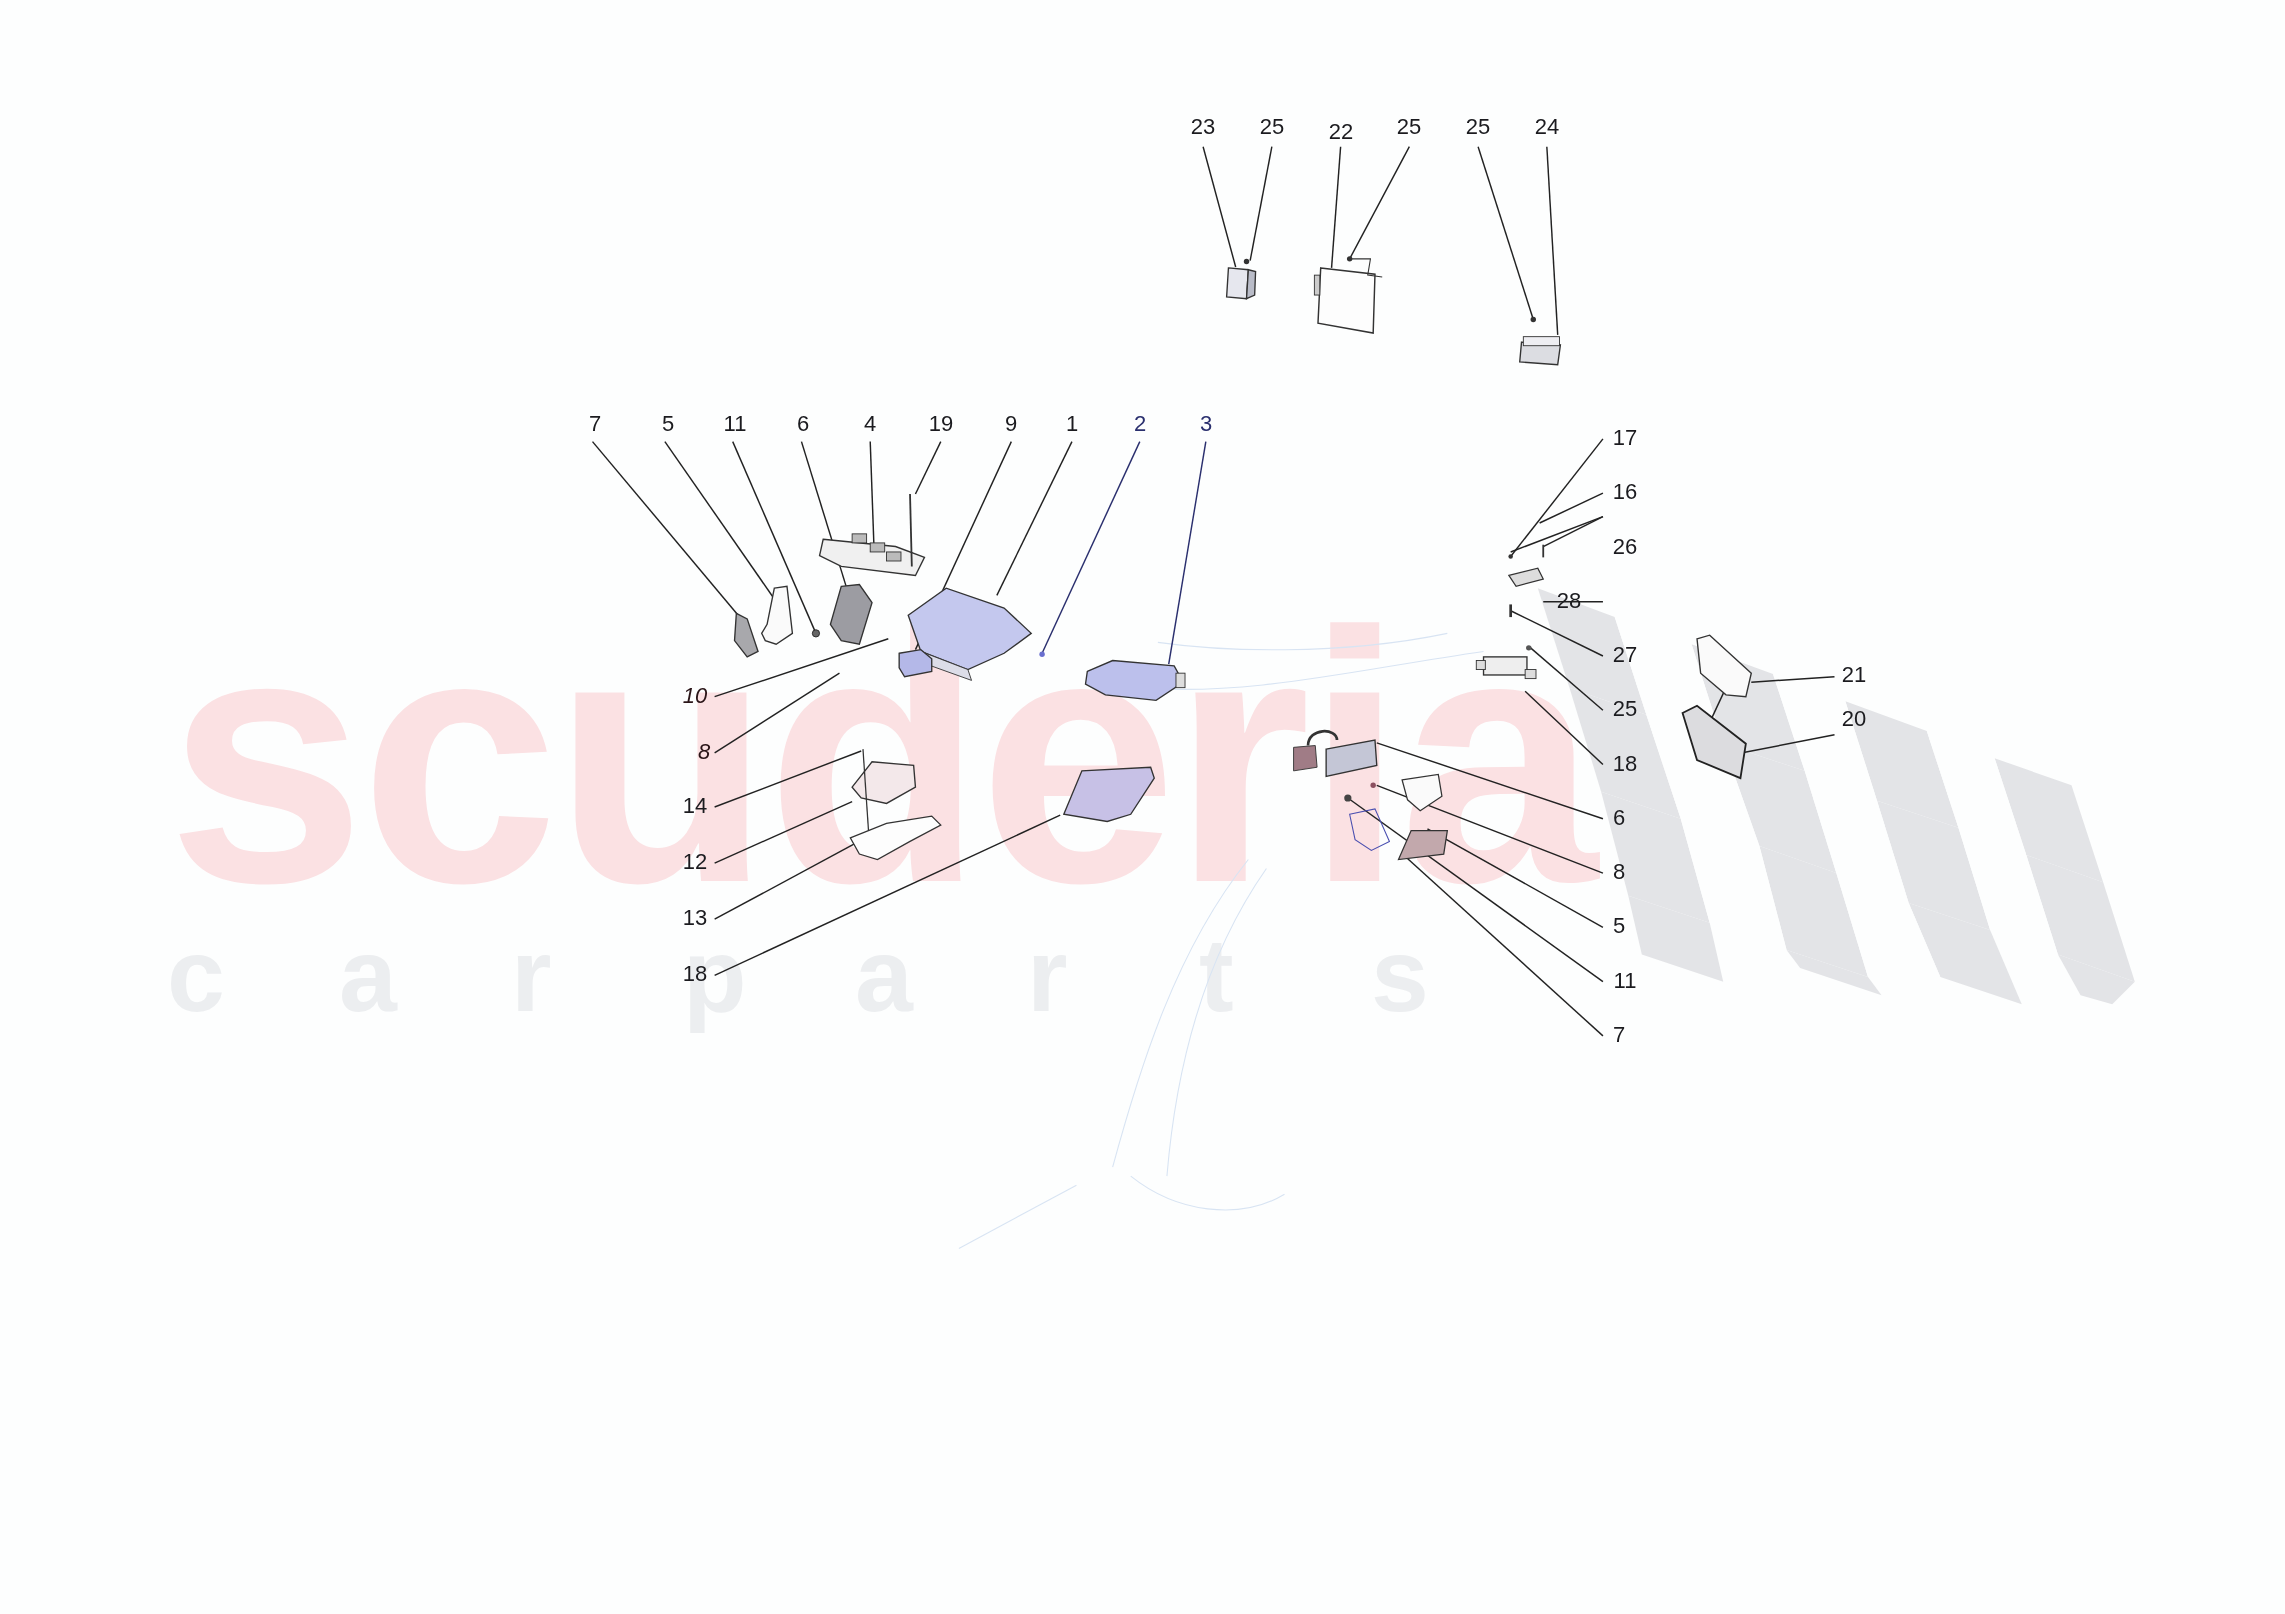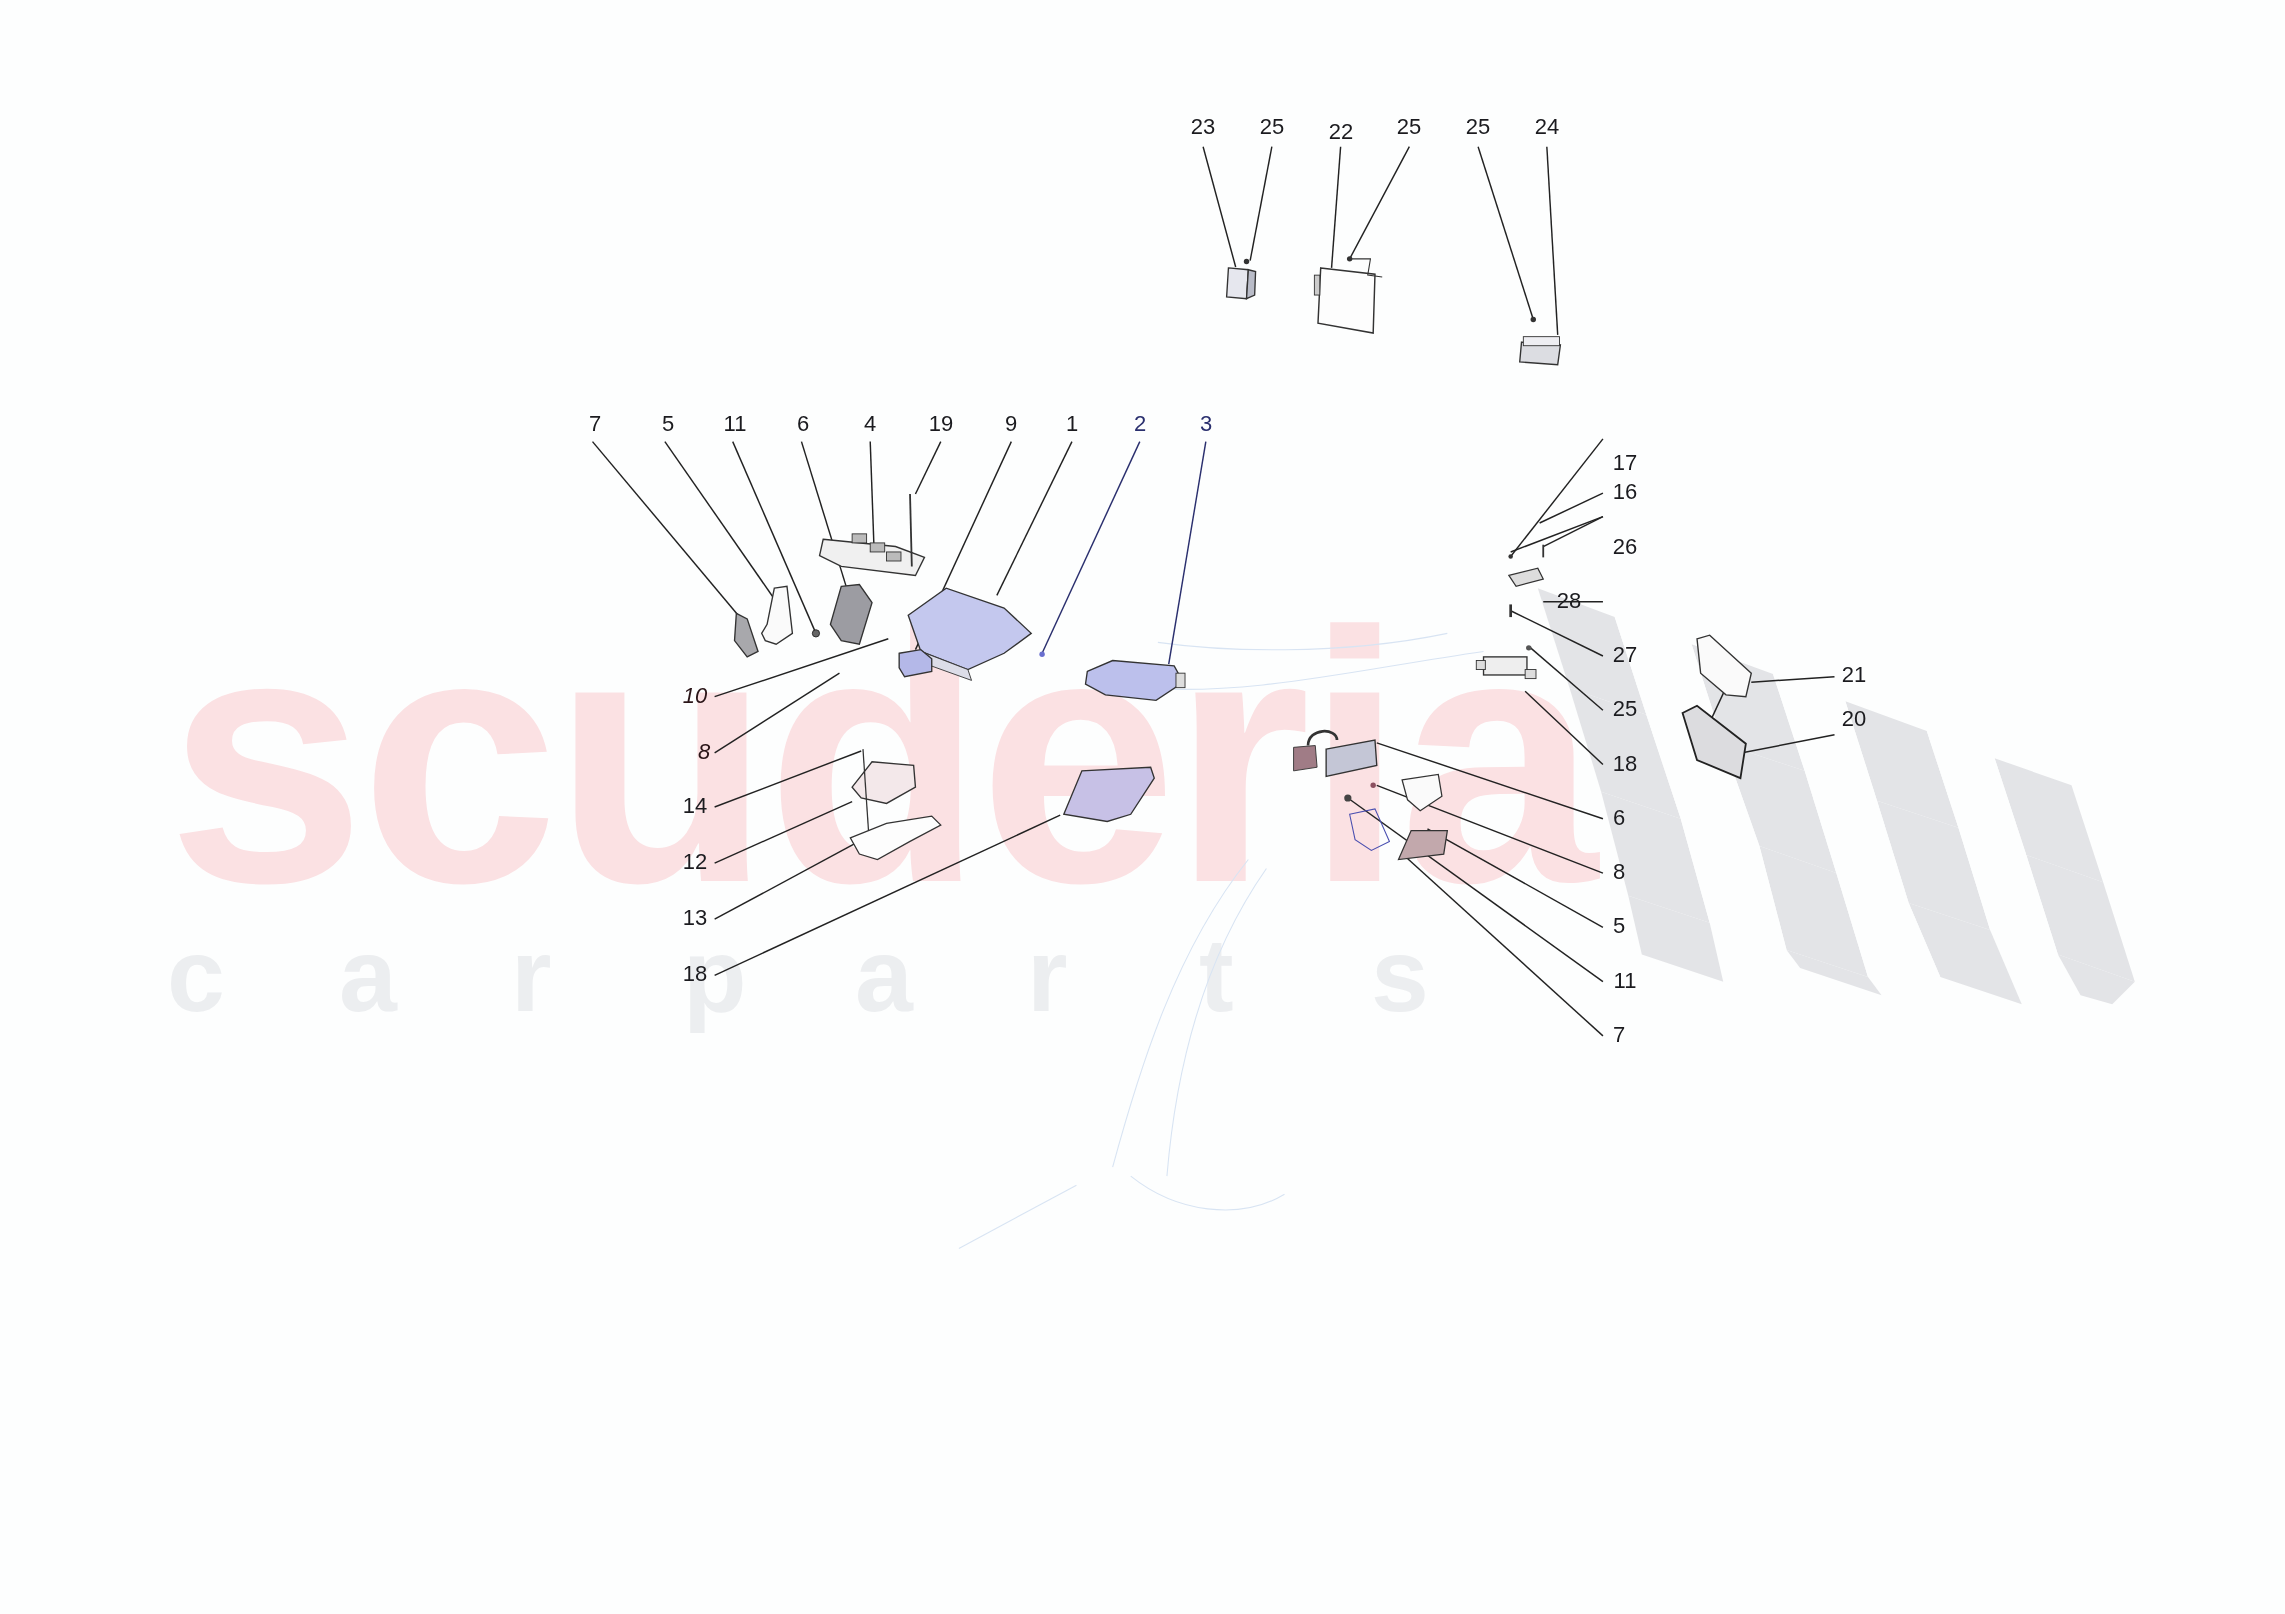--- a/index.html
+++ b/index.html
@@ -226,21 +226,21 @@
   <div class="label blue" style="left:1140px;top:413px">2</div>
   <div class="label blue" style="left:1206px;top:413px">3</div>
 
   <div class="label dark" style="left:695px;top:685px">10</div>
   <div class="label dark" style="left:704px;top:741px">8</div>
   <div class="label" style="left:695px;top:795px">14</div>
   <div class="label" style="left:695px;top:851px">12</div>
   <div class="label" style="left:695px;top:907px">13</div>
   <div class="label" style="left:695px;top:963px">18</div>
 
-  <div class="label" style="left:1625px;top:452px">17</div>
+  <div class="label" style="left:1625px;top:427px">17</div>
   <div class="label" style="left:1625px;top:481px">16</div>
   <div class="label" style="left:1625px;top:536px">26</div>
   <div class="label" style="left:1569px;top:590px">28</div>
   <div class="label" style="left:1625px;top:644px">27</div>
   <div class="label" style="left:1625px;top:698px">25</div>
   <div class="label" style="left:1625px;top:753px">18</div>
   <div class="label" style="left:1619px;top:807px">6</div>
   <div class="label" style="left:1619px;top:861px">8</div>
   <div class="label" style="left:1619px;top:915px">5</div>
   <div class="label" style="left:1625px;top:970px">11</div>

